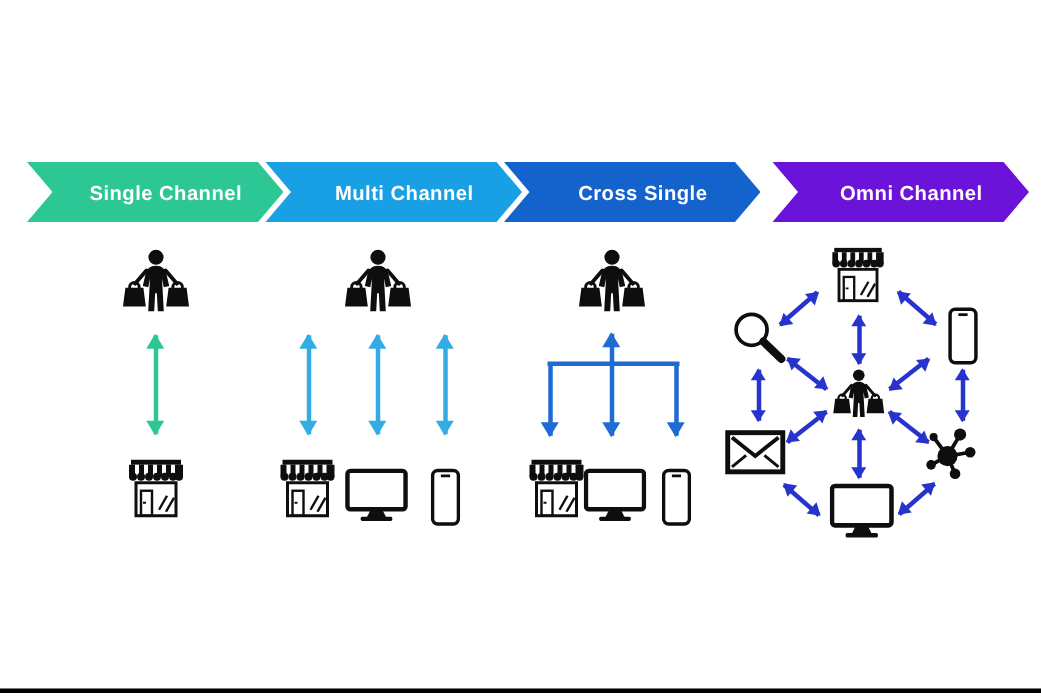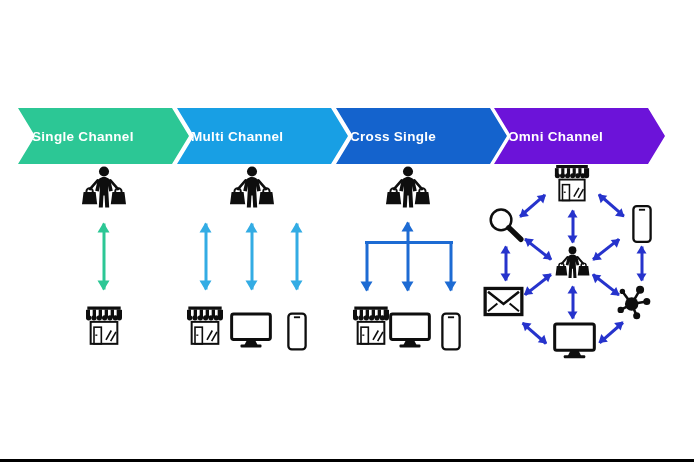--- a/index.html
+++ b/index.html
@@ -2,28 +2,28 @@
 <html style="--banner-single: #2cc795; --banner-multi: #189fe4; --banner-cross: #1463cd; --banner-omni: #6c13d9; --arrow-single: #2cc795; --arrow-multi: #33ace4; --arrow-cross: #1d6bd3; --arrow-omni: #2633cc; --icon-black: #0e0e0e; --bottom-bar: #000000;"><head>
 <meta charset="utf-8">
 <style>
   html,body{margin:0;padding:0;background:#fff;}
   #stage{
     position:relative;width:694px;height:464px;background:#ffffff;overflow:hidden;
     font-family:"Liberation Sans",sans-serif;
   }
   
   .banner{
-    position:absolute;top:108px;height:56px;display:flex;align-items:center;justify-content:flex-start;
+    position:absolute;top:108px;height:40px;display:flex;align-items:center;justify-content:center;
     padding-left:14px;box-sizing:border-box;color:#fff;font-size:13.5px;font-weight:bold;letter-spacing:.3px;
     clip-path:polygon(0 0, calc(100% - 17px) 0, 100% 50%, calc(100% - 17px) 100%, 0 100%, 17px 50%);
   }
   .b1{left:18px;width:171px;background:var(--banner-single);}
   .b2{left:177px;width:171px;background:var(--banner-multi);}
   .b3{left:336px;width:171px;background:var(--banner-cross);}
-  .b4{left:494px;width:171px;background:var(--banner-omni);}
+  .b4{left:515px;width:171px;background:var(--banner-omni);}
   
   .icon{position:absolute;color:var(--icon-black);}
   
   .bar,.darrow,.sarrow{
     position:absolute;height:3px;background:currentColor;transform-origin:0 50%;
   }
   .darrow::before,.darrow::after,.sarrow::after{
     content:"";position:absolute;width:0;height:0;
     border-top:6px solid transparent;border-bottom:6px solid transparent;
   }

